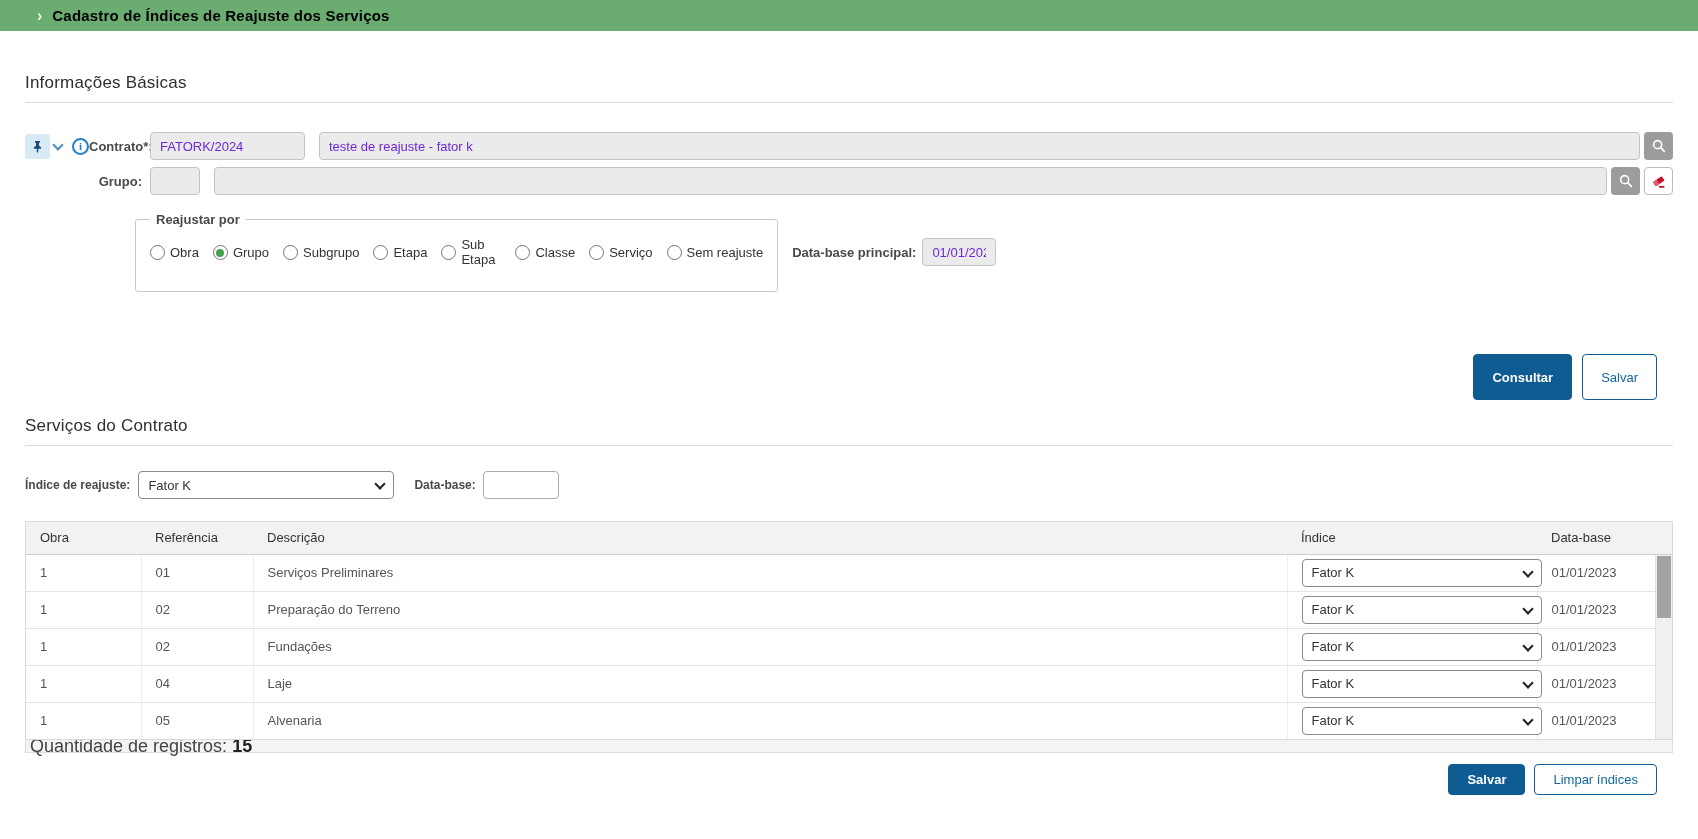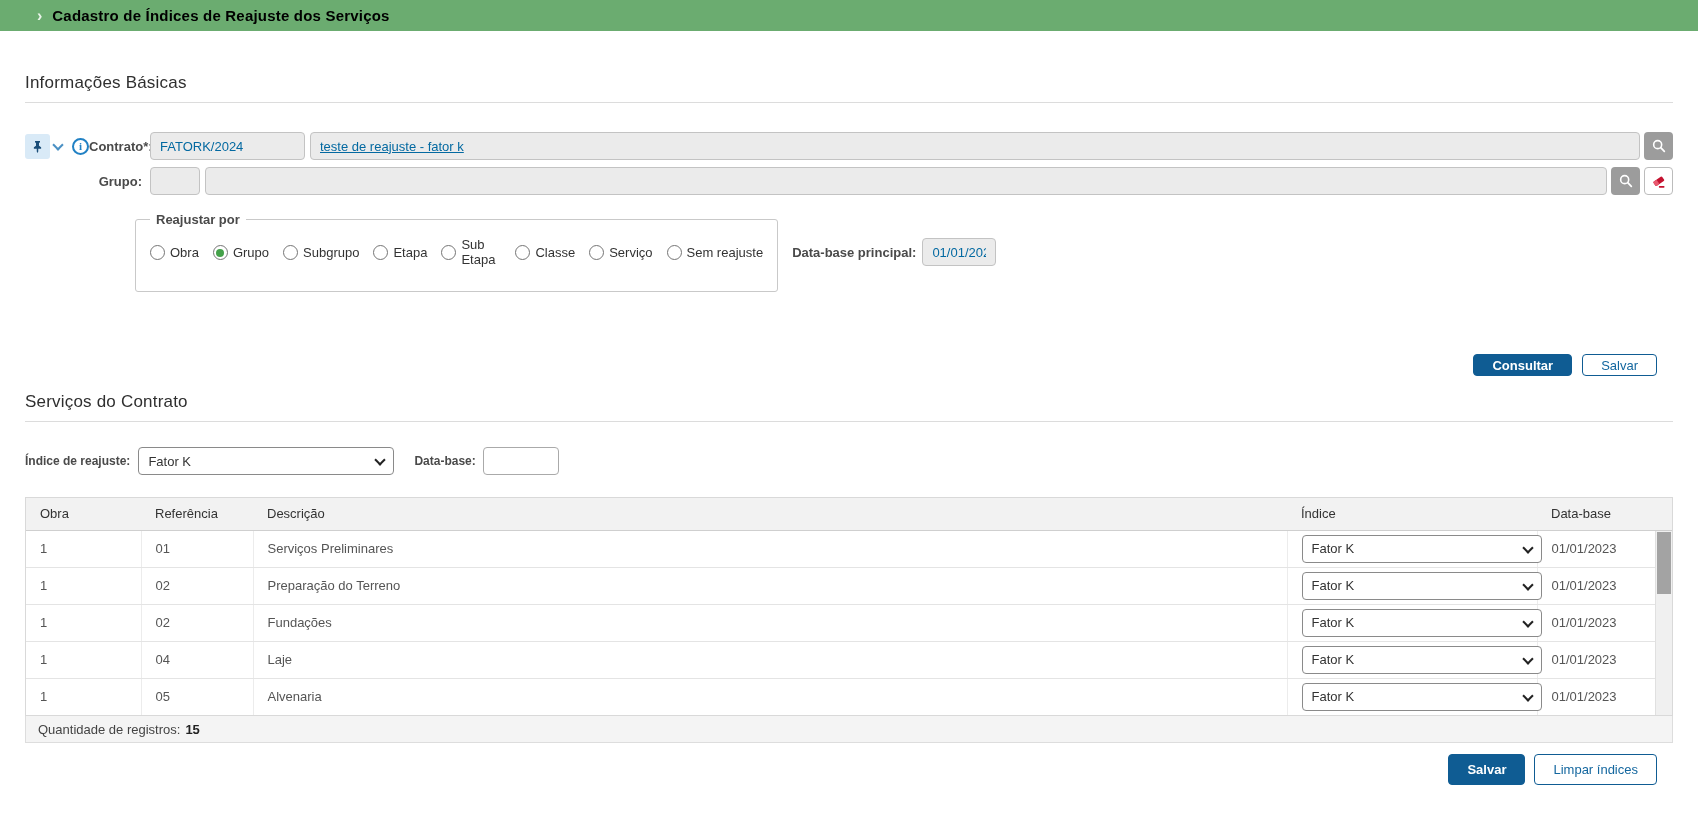--- a/index.html
+++ b/index.html
@@ -26,25 +26,25 @@
 
   .pin-box { width: 25px; height: 25px; background: #d9eaf7; border-radius: 3px; display: flex;
     align-items: center; justify-content: center; cursor: pointer; flex: none; }
   .pin-chev { width: 8px; height: 8px; border-left: 2px solid #4a90c4; border-bottom: 2px solid #4a90c4;
     transform: rotate(-45deg); margin: -3px 0 0 4px; flex: none; }
   .info-circle { width: 17px; height: 17px; border-radius: 50%; border: 2px solid #2181c4; color: #2181c4;
     font-size: 11px; font-weight: bold; display: flex; align-items: center; justify-content: center;
     margin-left: 10px; flex: none; font-family: "Liberation Serif", serif; }
 
   input.txt { height: 28px; border: 1px solid #c3c3c3; border-radius: 4px; background: #ebebeb;
-    font-size: 13px; color: #0369a1; padding: 0 9px; font-family: inherit; }
+    font-size: 13px; color: #6d28d9; padding: 0 9px; font-family: inherit; }
   input.txt.white { background: #ffffff; border-color: #aaaaaa; }
   .code-lg { width: 155px; margin-left: 4px; flex: none; }
   .code-sm { width: 50px; margin-left: 4px; flex: none; }
-  .desc { flex: 1; margin-left: 5px; text-decoration: underline; }
+  .desc { flex: 1; margin-left: 14px; }
 
   .icon-btn { width: 29px; height: 28px; border-radius: 4px; margin-left: 4px; flex: none;
     display: flex; align-items: center; justify-content: center; cursor: pointer; border: none; }
   .search-btn { background: #9c9c9c; }
   .eraser-btn { background: #ffffff; border: 1px solid #bcbcbc; }
 
   
   .fieldset-row { display: flex; margin-top: 17px; }
   fieldset.reajuste { border: 1px solid #c9c9c9; border-radius: 3px; width: 557px; margin-left: 110px;
     padding: 2px 14px 16px; height: 80px; }
@@ -56,21 +56,21 @@
   .radio.checked::after { content: ""; position: absolute; inset: 2.5px; border-radius: 50%; background: #44A14A; }
   .radio-label { font-size: 13px; color: #333; white-space: nowrap; }
   .radio-label.narrow { white-space: normal; width: 40px; line-height: 1.15; }
 
   .dbp-group { display: flex; align-items: center; margin-left: 14px; }
   .dbp-label { font-size: 13px; font-weight: 600; color: #4a4a4a; }
   .dbp-input { width: 74px; margin-left: 6px; text-align: left; }
 
   
   .btn-row { display: flex; justify-content: flex-end; gap: 10px; margin-top: 62px; padding-right: 16px; }
-  .btn { height: 22px; border-radius: 4px; font-size: 13px; padding: 0 18px; cursor: pointer;
+  .btn { height: 46px; border-radius: 4px; font-size: 13px; padding: 0 18px; cursor: pointer;
     font-family: inherit; }
   .btn-primary { background: #0F5C93; border: 1px solid #0F5C93; color: #ffffff; font-weight: bold; }
   .btn-outline { background: #ffffff; border: 1px solid #0F5C93; color: #14679f; }
   .btn-row-bottom { display: flex; justify-content: flex-end; gap: 9px; margin-top: 11px; padding-right: 16px; }
   .btn-lg { height: 31px; }
 
   
   .filter-row { display: flex; align-items: center; margin-top: 25px; height: 28px; }
   .filter-label { font-size: 12px; font-weight: 600; color: #4a4a4a; }
   .sel-wrap { position: relative; display: inline-flex; }
@@ -93,22 +93,22 @@
   table.grid td:not(:last-child) { border-right: 1px solid #ececec; }
   table.grid tr:last-child td { border-bottom: none; }
   td.td-sel { padding-left: 4px; }
   td.td-db { padding-left: 8px; }
   .row-sel-wrap { width: 240px; }
 
   .vscroll { position: absolute; top: 33px; right: 0; width: 17px; height: 184px; background: #f0f0f0;
     border-left: 1px solid #e0e0e0; }
   .vscroll .thumb { position: absolute; top: 1px; left: 1px; right: 1px; height: 62px; background: #a3a3a3; }
 
-  .table-footer { height: 28px; background: #f4f4f4; border: 1px solid #dddddd; border-top: 1px solid #d9d9d9;
-    margin-top: -1px; display: flex; align-items: center; padding-left: 12px; font-size: 13px; color: #444; }
+  .table-footer { height: 14px; background: #f4f4f4; border: 1px solid #dddddd; border-top: 1px solid #d9d9d9;
+    margin-top: -1px; display: flex; align-items: center; padding-left: 4px; font-size: 18px; color: #444; }
   .table-footer b { margin-left: 5px; color: #222; }
 </style>
 </head>
 <body>
 
 <div class="topbar">
   <span class="crumb">›</span>
   <span class="title">Cadastro de Índices de Reajuste dos Serviços</span>
 </div>
 

